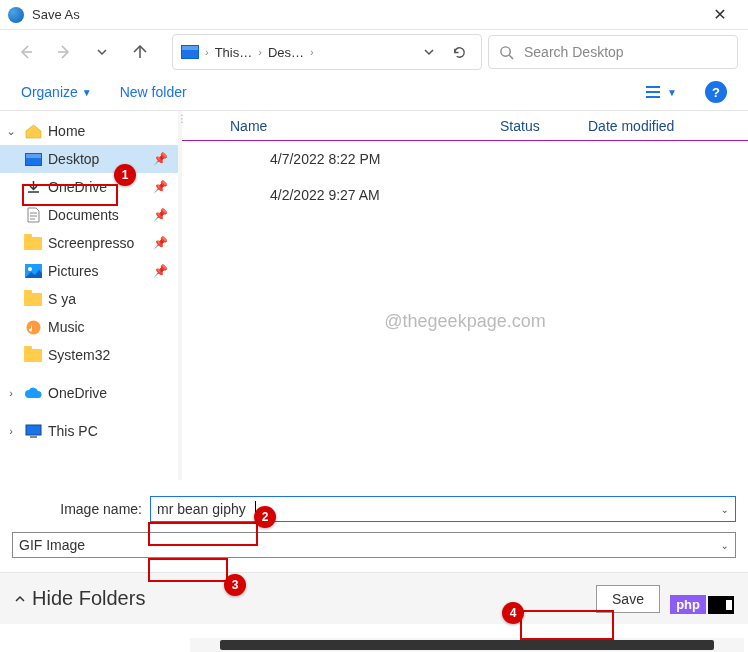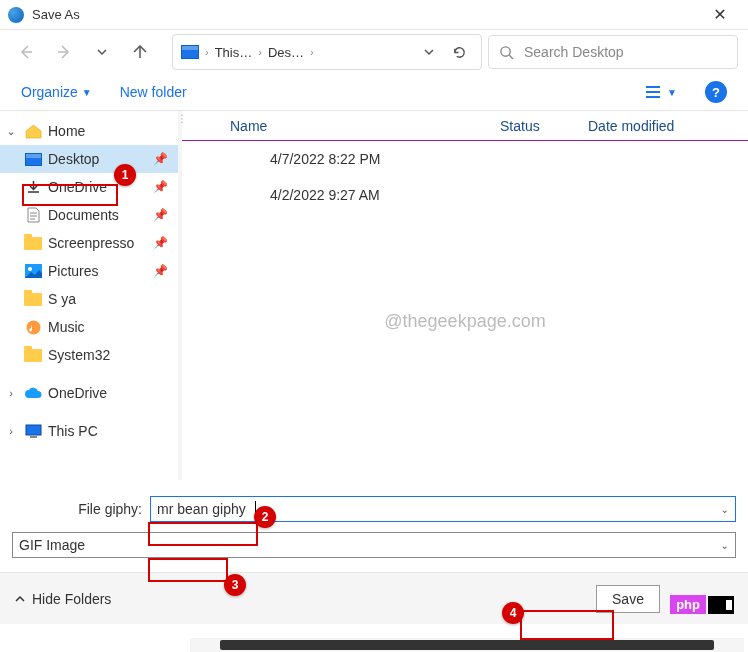--- a/index.html
+++ b/index.html
@@ -74,25 +74,25 @@
 .bottom { padding: 14px 12px 6px 12px; position: relative; }
 .form-row { display: flex; align-items: center; height: 30px; margin-bottom: 6px; }
 .form-row label { width: 138px; text-align: right; padding-right: 8px; font-size: 14px; color: #333; }
 .form-row .field { flex: 1; height: 26px; border: 1px solid #888; display: flex; align-items: center; padding: 0 6px; font-size: 14px; position: relative; background: #fff; gap: 9px; }
 .form-row .field .caret { color: #555; font-size: 10px; margin-left: auto; }
 .form-row .field.focused { border-color: #1a73e8; }
 .text-cursor { display: inline-block; width: 1px; height: 16px; background: #000; vertical-align: middle; }
 
 
 .footer { height: 52px; border-top: 1px solid #e5e5e5; background: #f5f5f5; display: flex; align-items: center; padding: 0 14px; position: relative; }
-.footer .hide { display: flex; align-items: center; gap: 6px; color: #333; font-size: 14px; }
+.footer .hide { display: flex; align-items: center; gap: 6px; color: #333; font-size: 20px; }
 .footer .spacer { flex: 1; }
 .footer .btn { width: 64px; height: 28px; border: 1px solid #999; background: #fff; display: flex; align-items: center; justify-content: center; font-size: 14px; margin-left: 10px; }
 .php-badge { position: absolute; right: 14px; bottom: 10px; display: flex; align-items: center; }
-.php-badge .p { background: #d946ef; color: #fff; padding: 2px 6px; font-weight: bold; font-size: 13px; }
+.php-badge .p { background: #8b5cf6; color: #fff; padding: 2px 6px; font-weight: bold; font-size: 13px; }
 .php-badge .b { width: 26px; height: 18px; background: #000; margin-left: 2px; position: relative; }
 .php-badge .b::after { content: ''; position: absolute; right: 2px; top: 4px; width: 6px; height: 10px; background: #fff; }
 </style>
 </head>
 <body>
 
 <div class="titlebar">
   <div class="app-icon"></div>
   <div class="title">Save As</div>
   <div class="close">✕</div>
@@ -292,21 +292,21 @@
     </div>
   </div>
 </div>
 
 <div class="hscroll">
     <div class="thumb"></div>
   </div>
 
 <div class="bottom">
   <div class="form-row">
-    <label>File giphy:</label>
+    <label>Image name:</label>
     <div class="field focused">
       <span>mr bean giphy</span>
         <span class="text-cursor"></span>
       <span class="caret">⌄</span>
     </div>
   </div>
   <div class="form-row">
     <div class="field">
       <span>GIF Image</span>
       <span class="caret">⌄</span>

